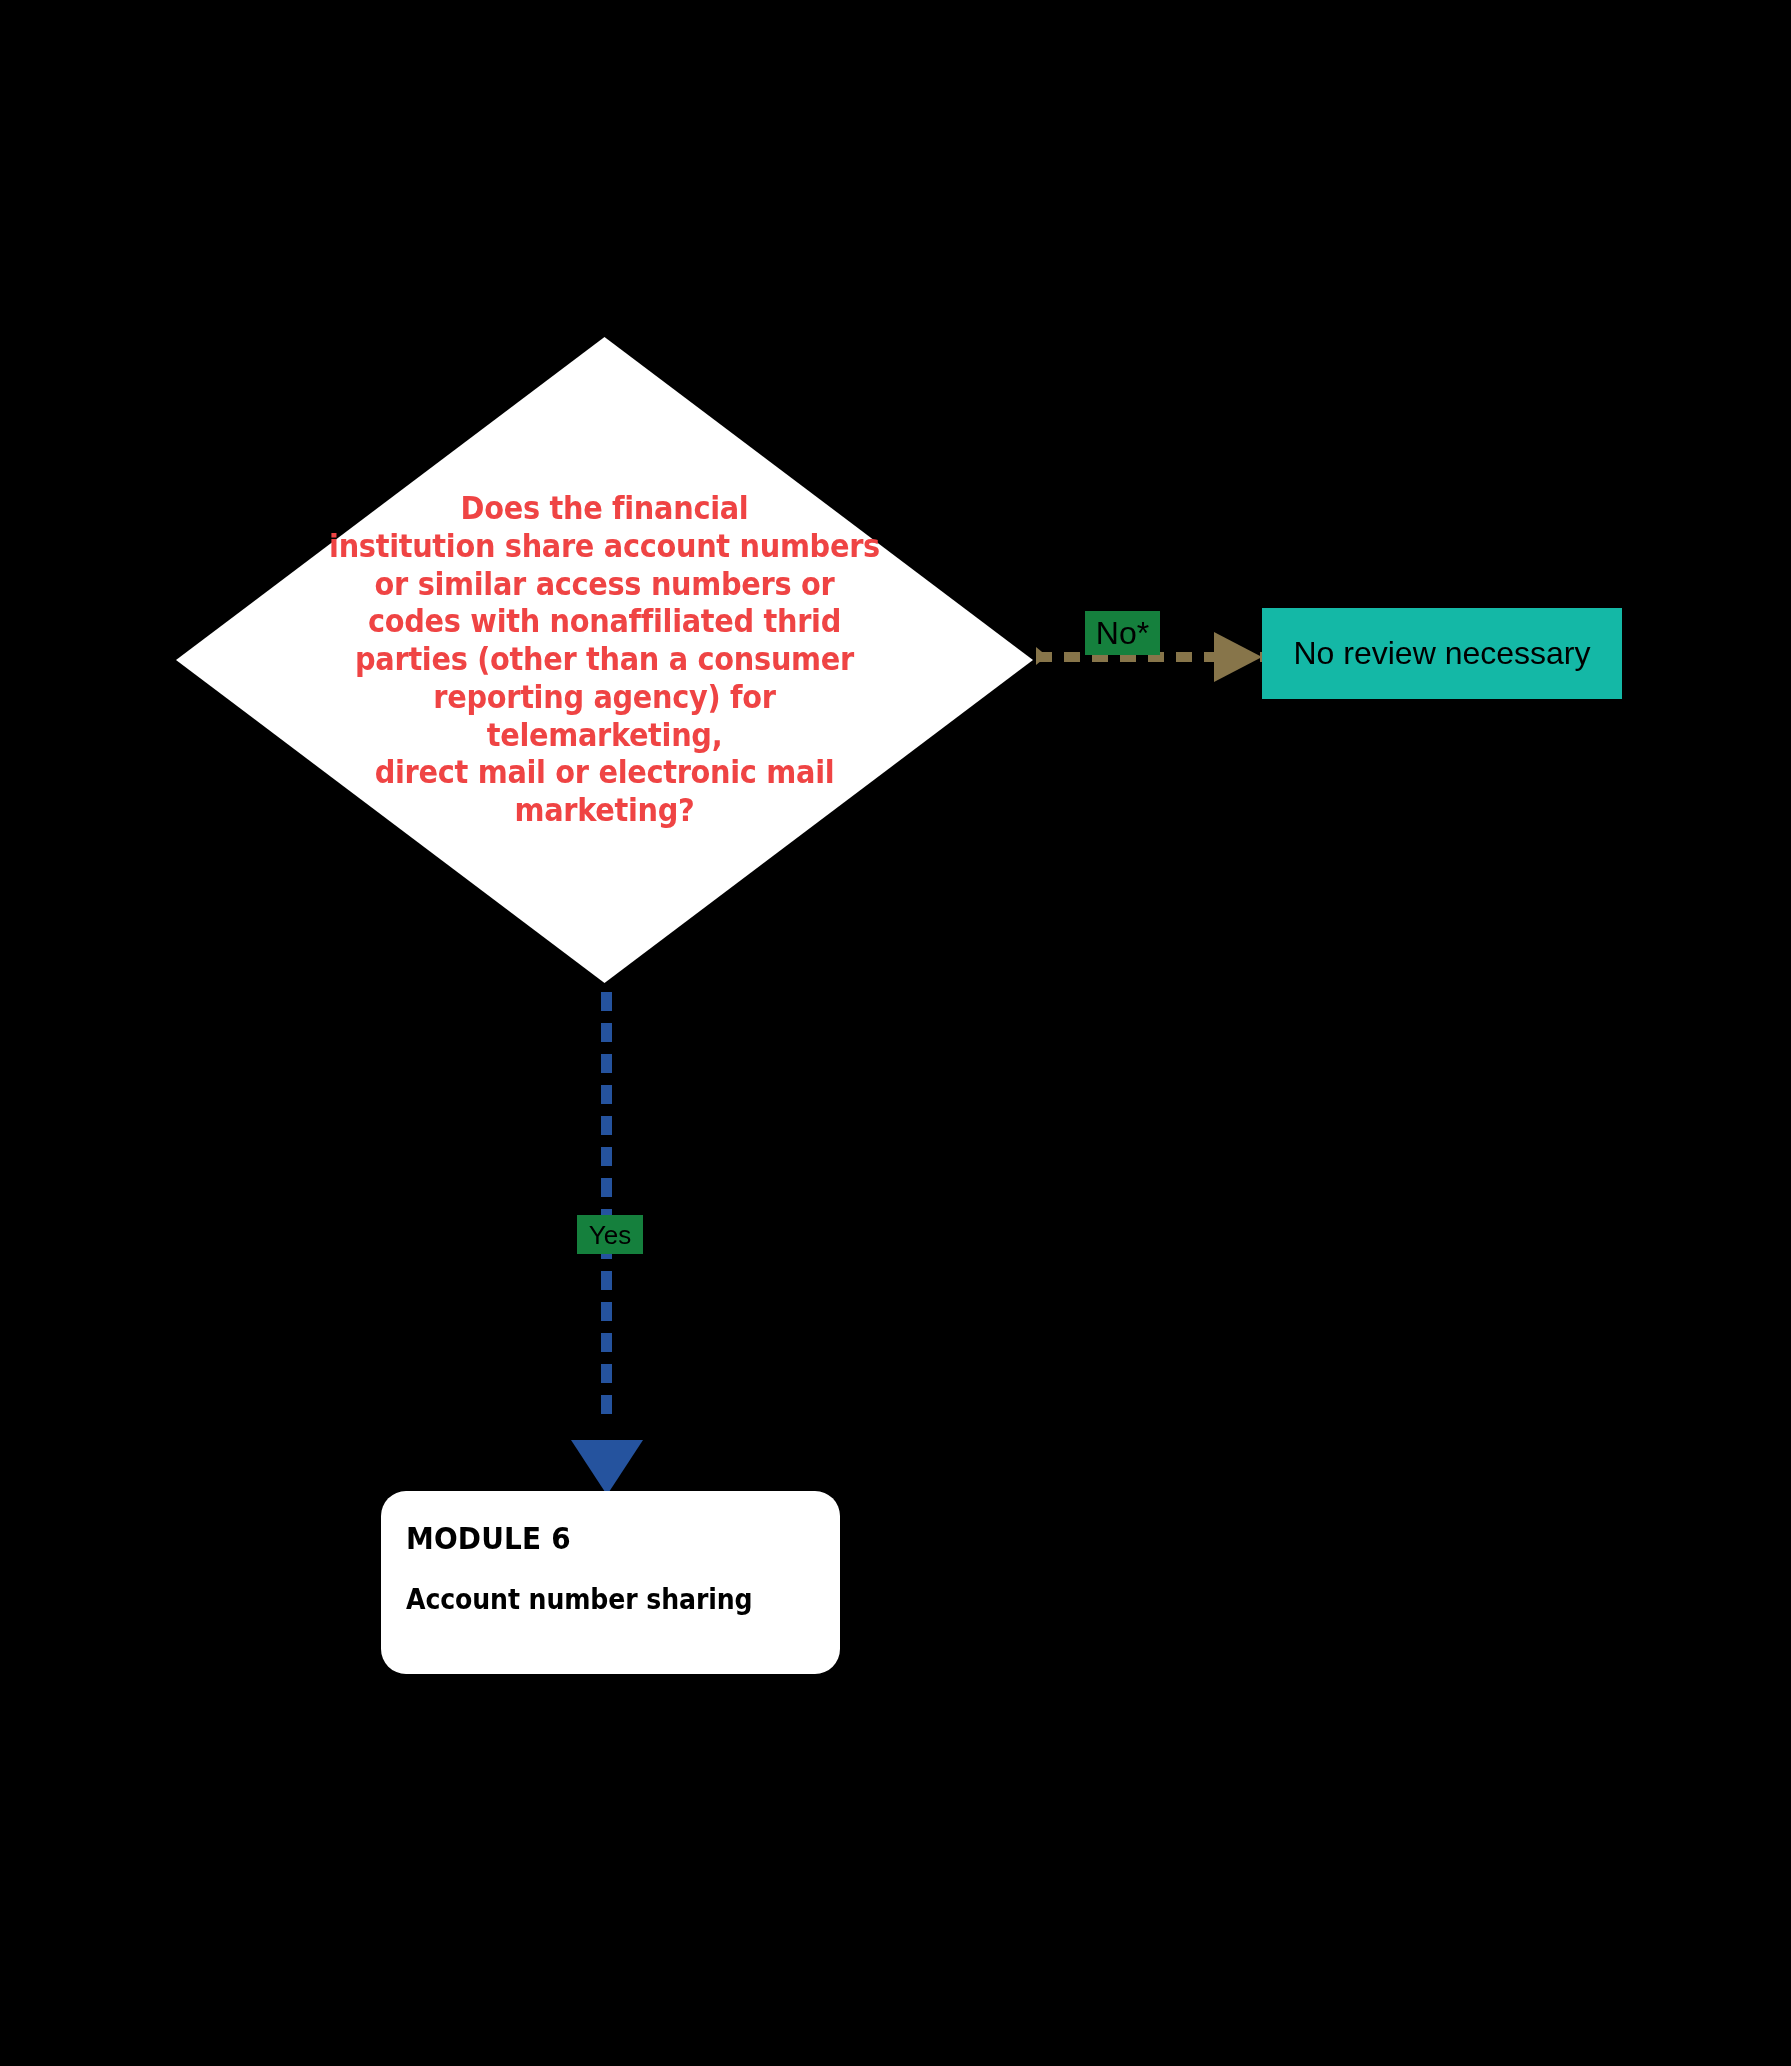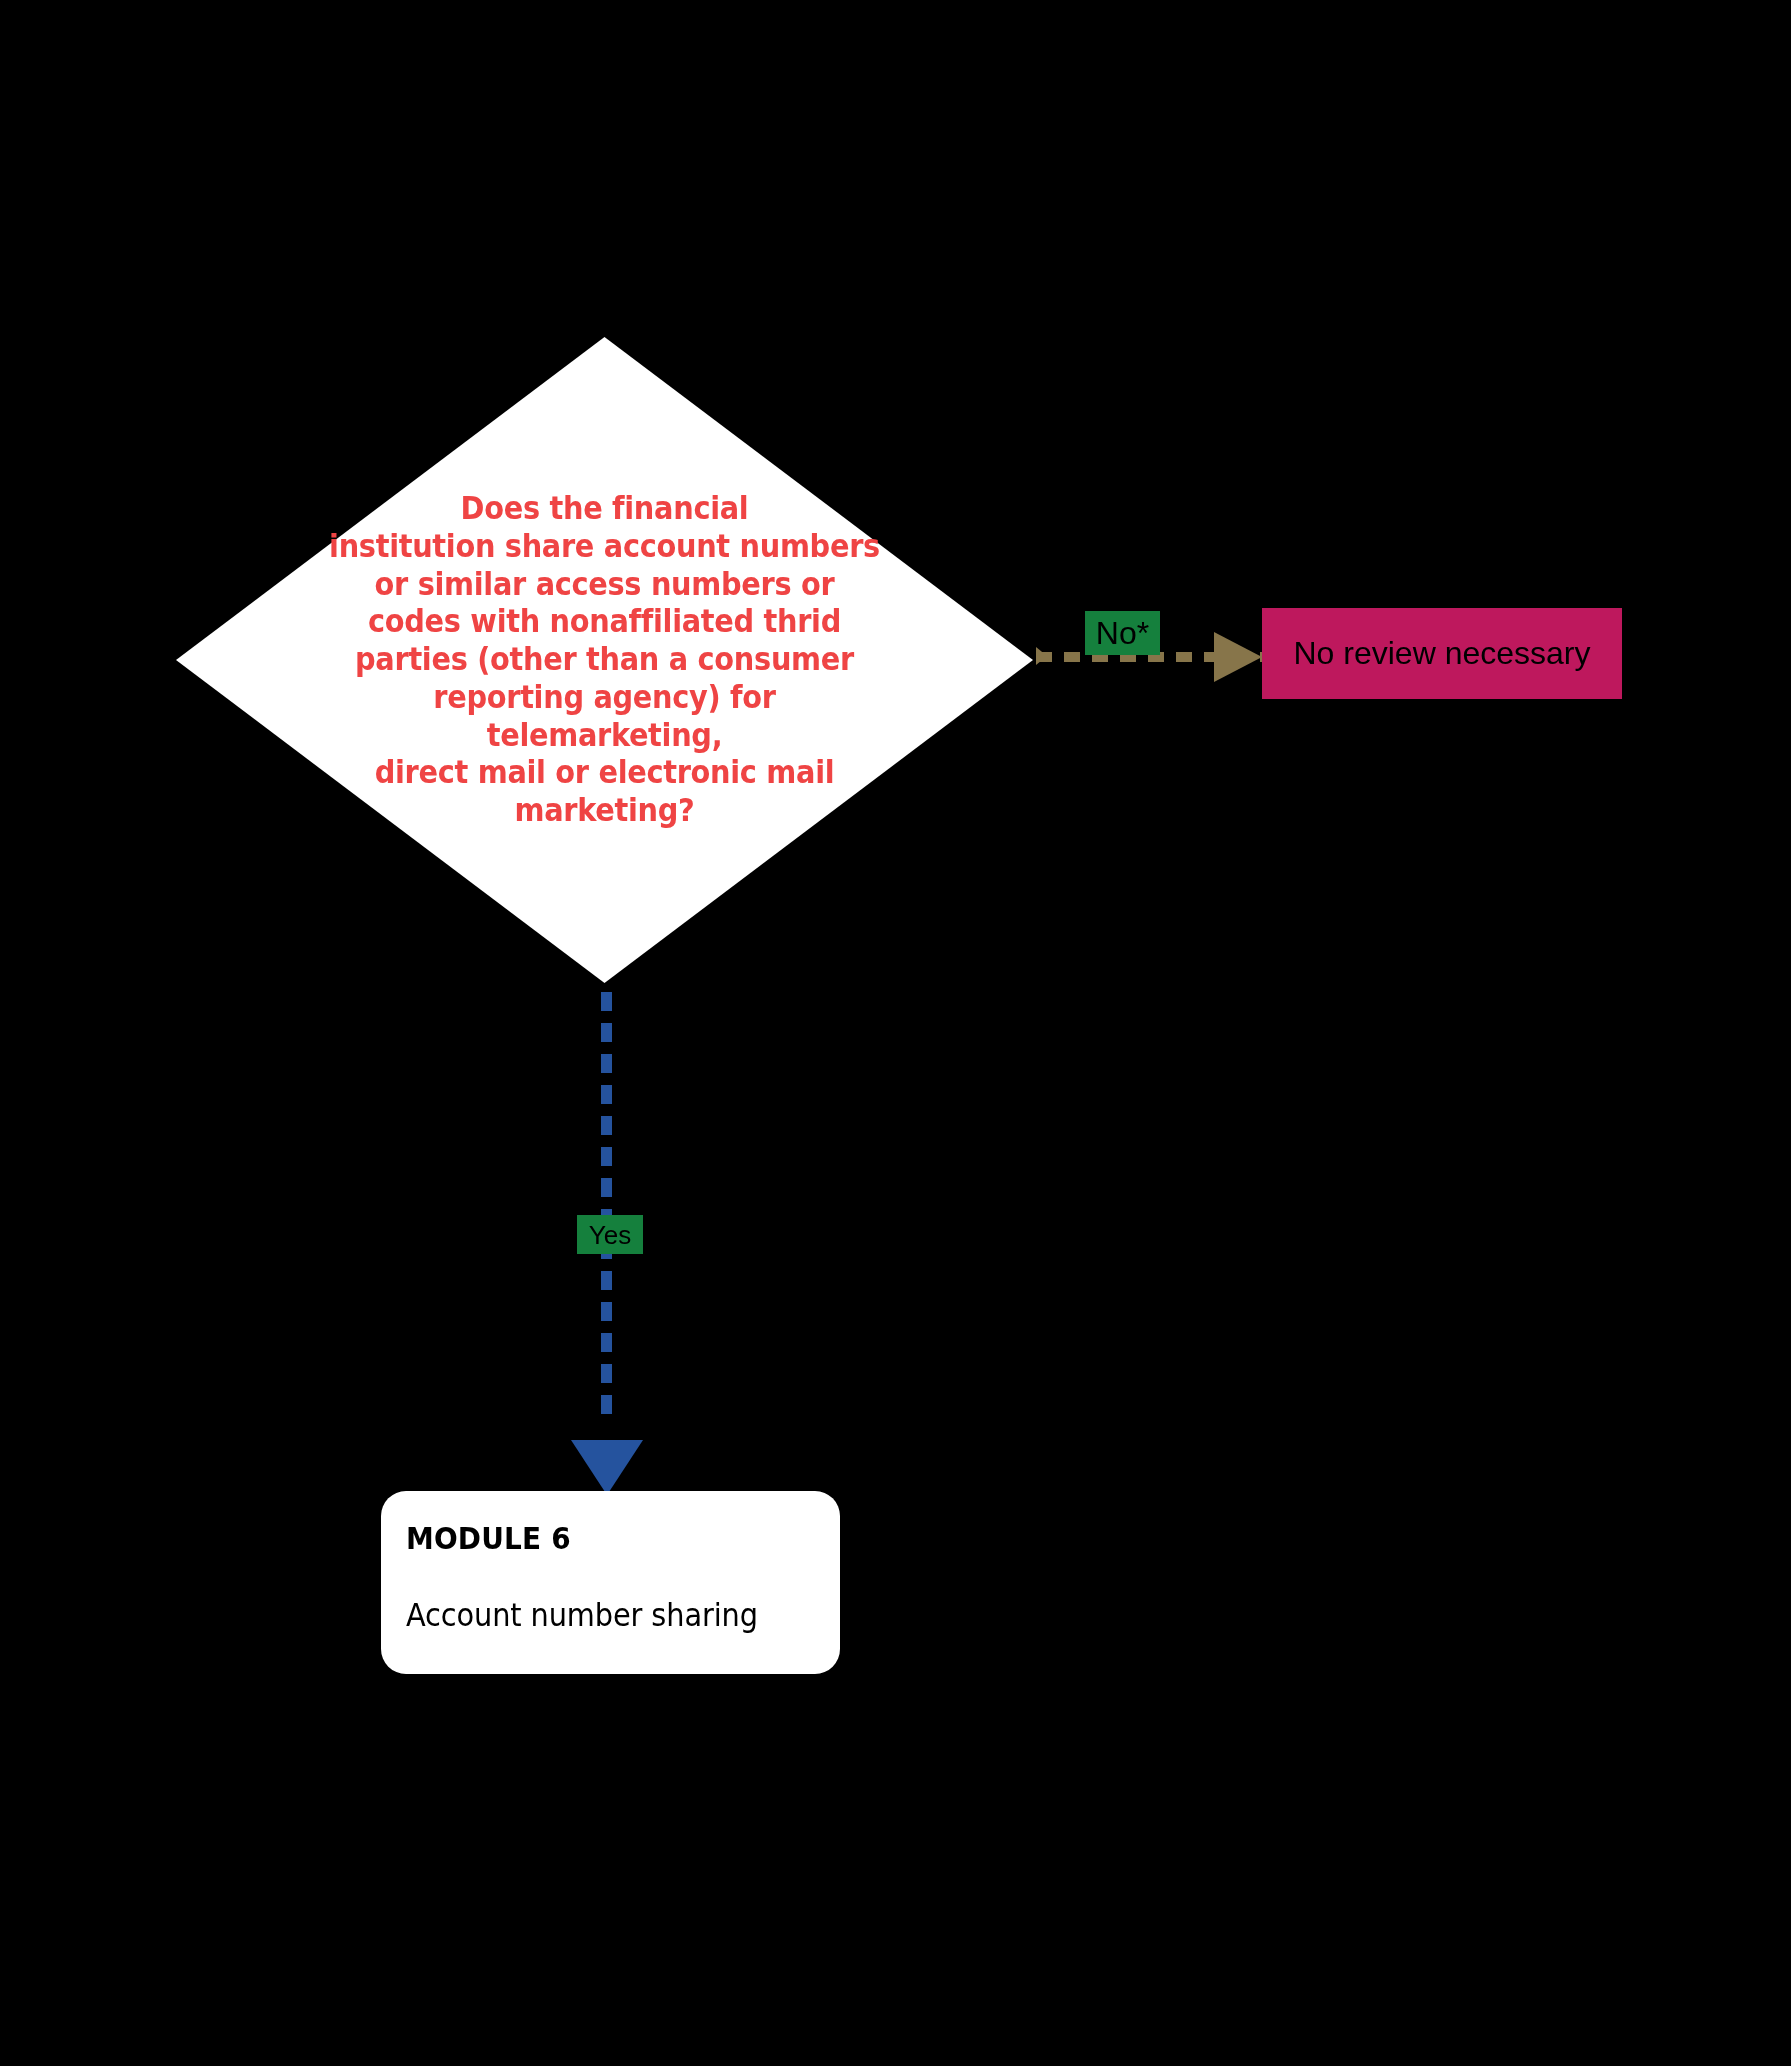--- a/index.html
+++ b/index.html
@@ -116,21 +116,21 @@
     font-size: 26px;
   }
 
   
   .plain-box {
     position: absolute;
     left: 1262px;
     top: 608px;
     width: 360px;
     height: 91px;
-    background: #be185d;
+    background: #14b8a6;
     color: #000000;
     display: flex;
     align-items: center;
     justify-content: center;
     font-family: "Liberation Sans", sans-serif;
     font-weight: 400;
     font-size: 32px;
     letter-spacing: 0px;
   }
 
@@ -172,24 +172,24 @@
     color: #000000;
   }
   .module-kicker {
     font-family: "DejaVu Sans Condensed", "Liberation Sans Narrow", "Liberation Sans", sans-serif;
     font-weight: 700;
     font-size: 31px;
     letter-spacing: 0.2px;
     line-height: 1;
   }
   .module-title {
-    margin-top: 45px;
+    margin-top: 32px;
     font-family: "DejaVu Sans Condensed", "Liberation Sans Narrow", "Liberation Sans", sans-serif;
-    font-weight: 400;
-    font-size: 32px;
+    font-weight: 700;
+    font-size: 28px;
     letter-spacing: -0.1px;
     line-height: 1;
   }
 </style>
 </head>
 <body>
 
 <div id="canvas">
 
   <div class="diamond-wrap">

